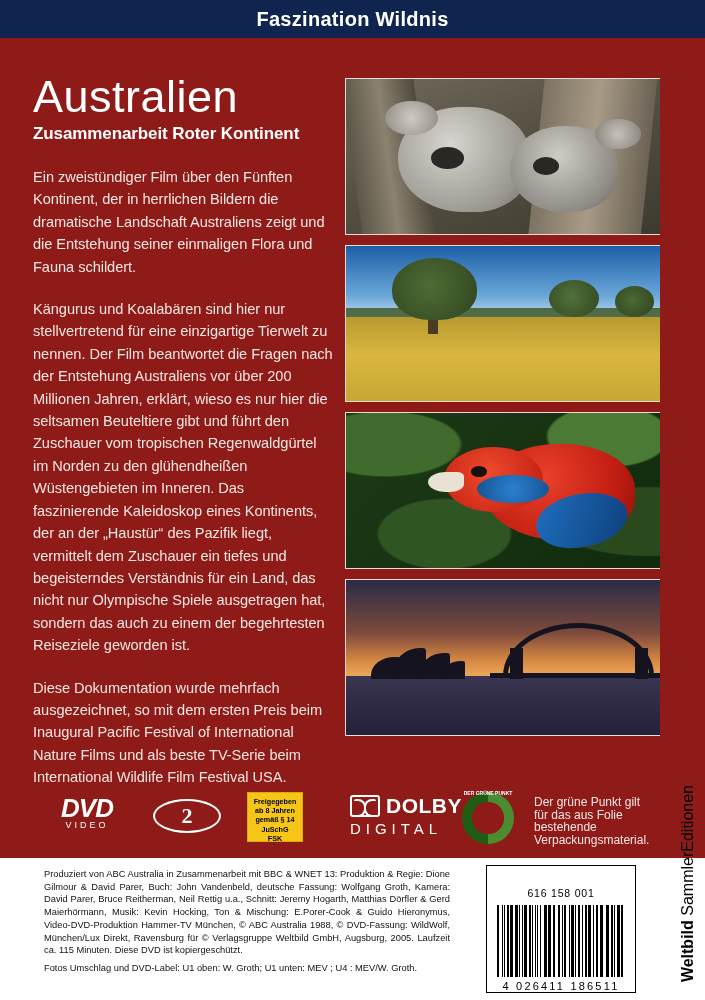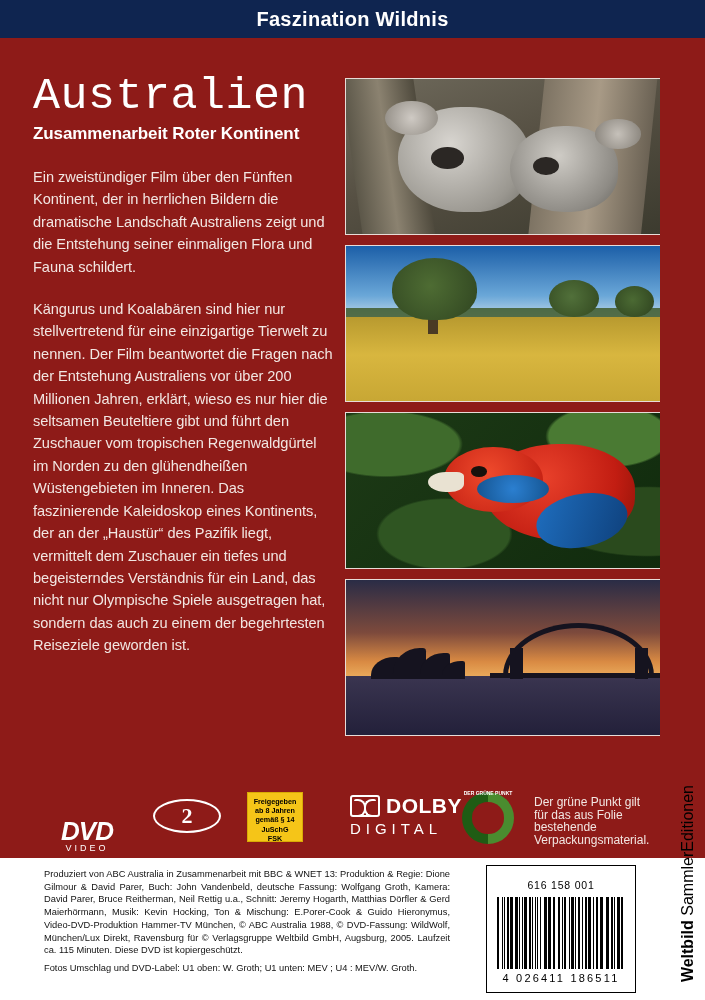--- a/index.html
+++ b/index.html
@@ -41,21 +41,21 @@
   .left-col {
     position: absolute;
     left: 33px; top: 72px;
     width: 300px;
   }
   .main-title {
     color: #ffffff;
     font-size: 45px;
     line-height: 50px;
     font-weight: normal;
-    font-family: Liberation Mono, monospace;
+    font-family: Liberation Sans, sans-serif;
     letter-spacing: 0.5px;
     margin: 0 0 2px 0;
   }
   .subtitle {
     color: #ffffff;
     font-size: 17px;
     font-weight: bold;
     margin: 0 0 22px 0;
     letter-spacing: -0.1px;
   }
@@ -269,21 +269,20 @@
   
   .logo-strip {
     position: absolute; left: 0; top: 782px;
     width: 660px; height: 72px;
   }
   .dvd-logo {
     position: absolute; left: 44px; top: 14px;
     width: 86px; height: 42px;
     color: #ffffff;
     text-align: center;
-    margin-top: 23px;
   }
   .dvd-logo .dvd-word {
     font-size: 26px; font-weight: bold; font-style: italic;
     letter-spacing: -1px; line-height: 24px;
   }
   .dvd-logo .video-word {
     font-size: 9px; letter-spacing: 3px; line-height: 11px;
   }
   .pal-logo {
     position: absolute; left: 152px; top: 14px;
@@ -374,21 +373,21 @@
     text-align: justify;
   }
   .credits-text p { margin: 0 0 5px 14px; }
 
   
   .barcode-box {
     position: absolute; left: 486px; top: 7px;
     width: 150px; height: 128px;
     border: 1px solid #000000;
     background: #ffffff;
-    padding: 13px 6px;
+    padding: 21px 6px;
   }
   .barcode-num {
     text-align: center;
     font-size: 10.5px;
     color: #000;
     letter-spacing: 0.8px;
     margin-bottom: 6px;
   }
   .barcode-bars {
     height: 72px;
@@ -437,20 +436,21 @@
     <div class="banner-title">Faszination Wildnis</div>
   </div>
 
   <div class="body-area"></div>
 
   <div class="left-col">
     <h1 class="main-title">Australien</h1>
     <div class="subtitle">Zusammenarbeit Roter Kontinent</div>
     <p class="para">Ein zweistündiger Film über den Fünften Kontinent, der in herrlichen Bildern die dramatische Landschaft Australiens zeigt und die Entstehung seiner einmaligen Flora und Fauna schildert.</p>
     <p class="para">Kängurus und Koalabären sind hier nur stellvertretend für eine einzigartige Tierwelt zu nennen. Der Film beantwortet die Fragen nach der Entstehung Australiens vor über 200 Millionen Jahren, erklärt, wieso es nur hier die seltsamen Beuteltiere gibt und führt den Zuschauer vom tropischen Regenwaldgürtel im Norden zu den glühendheißen Wüstengebieten im Inneren. Das faszinierende Kaleidoskop eines Kontinents, der an der „Haustür“ des Pazifik liegt, vermittelt dem Zuschauer ein tiefes und begeisterndes Verständnis für ein Land, das nicht nur Olympische Spiele ausgetragen hat, sondern das auch zu einem der begehrtesten Reiseziele geworden ist.</p>
+    <p class="para">Diese Dokumentation wurde mehrfach ausgezeichnet, so mit dem ersten Preis beim Inaugural Pacific Festival of International Nature Films und als beste TV-Serie beim International Wildlife Film Festival USA.</p>
   </div>
 
   <div class="photos">
 
     <div class="photo ph-koala">
       <div class="trunk2"></div>
       <div class="trunk"></div>
       <div class="koalaA"></div>
       <div class="koalaA-ear"></div>
       <div class="nose"></div>

